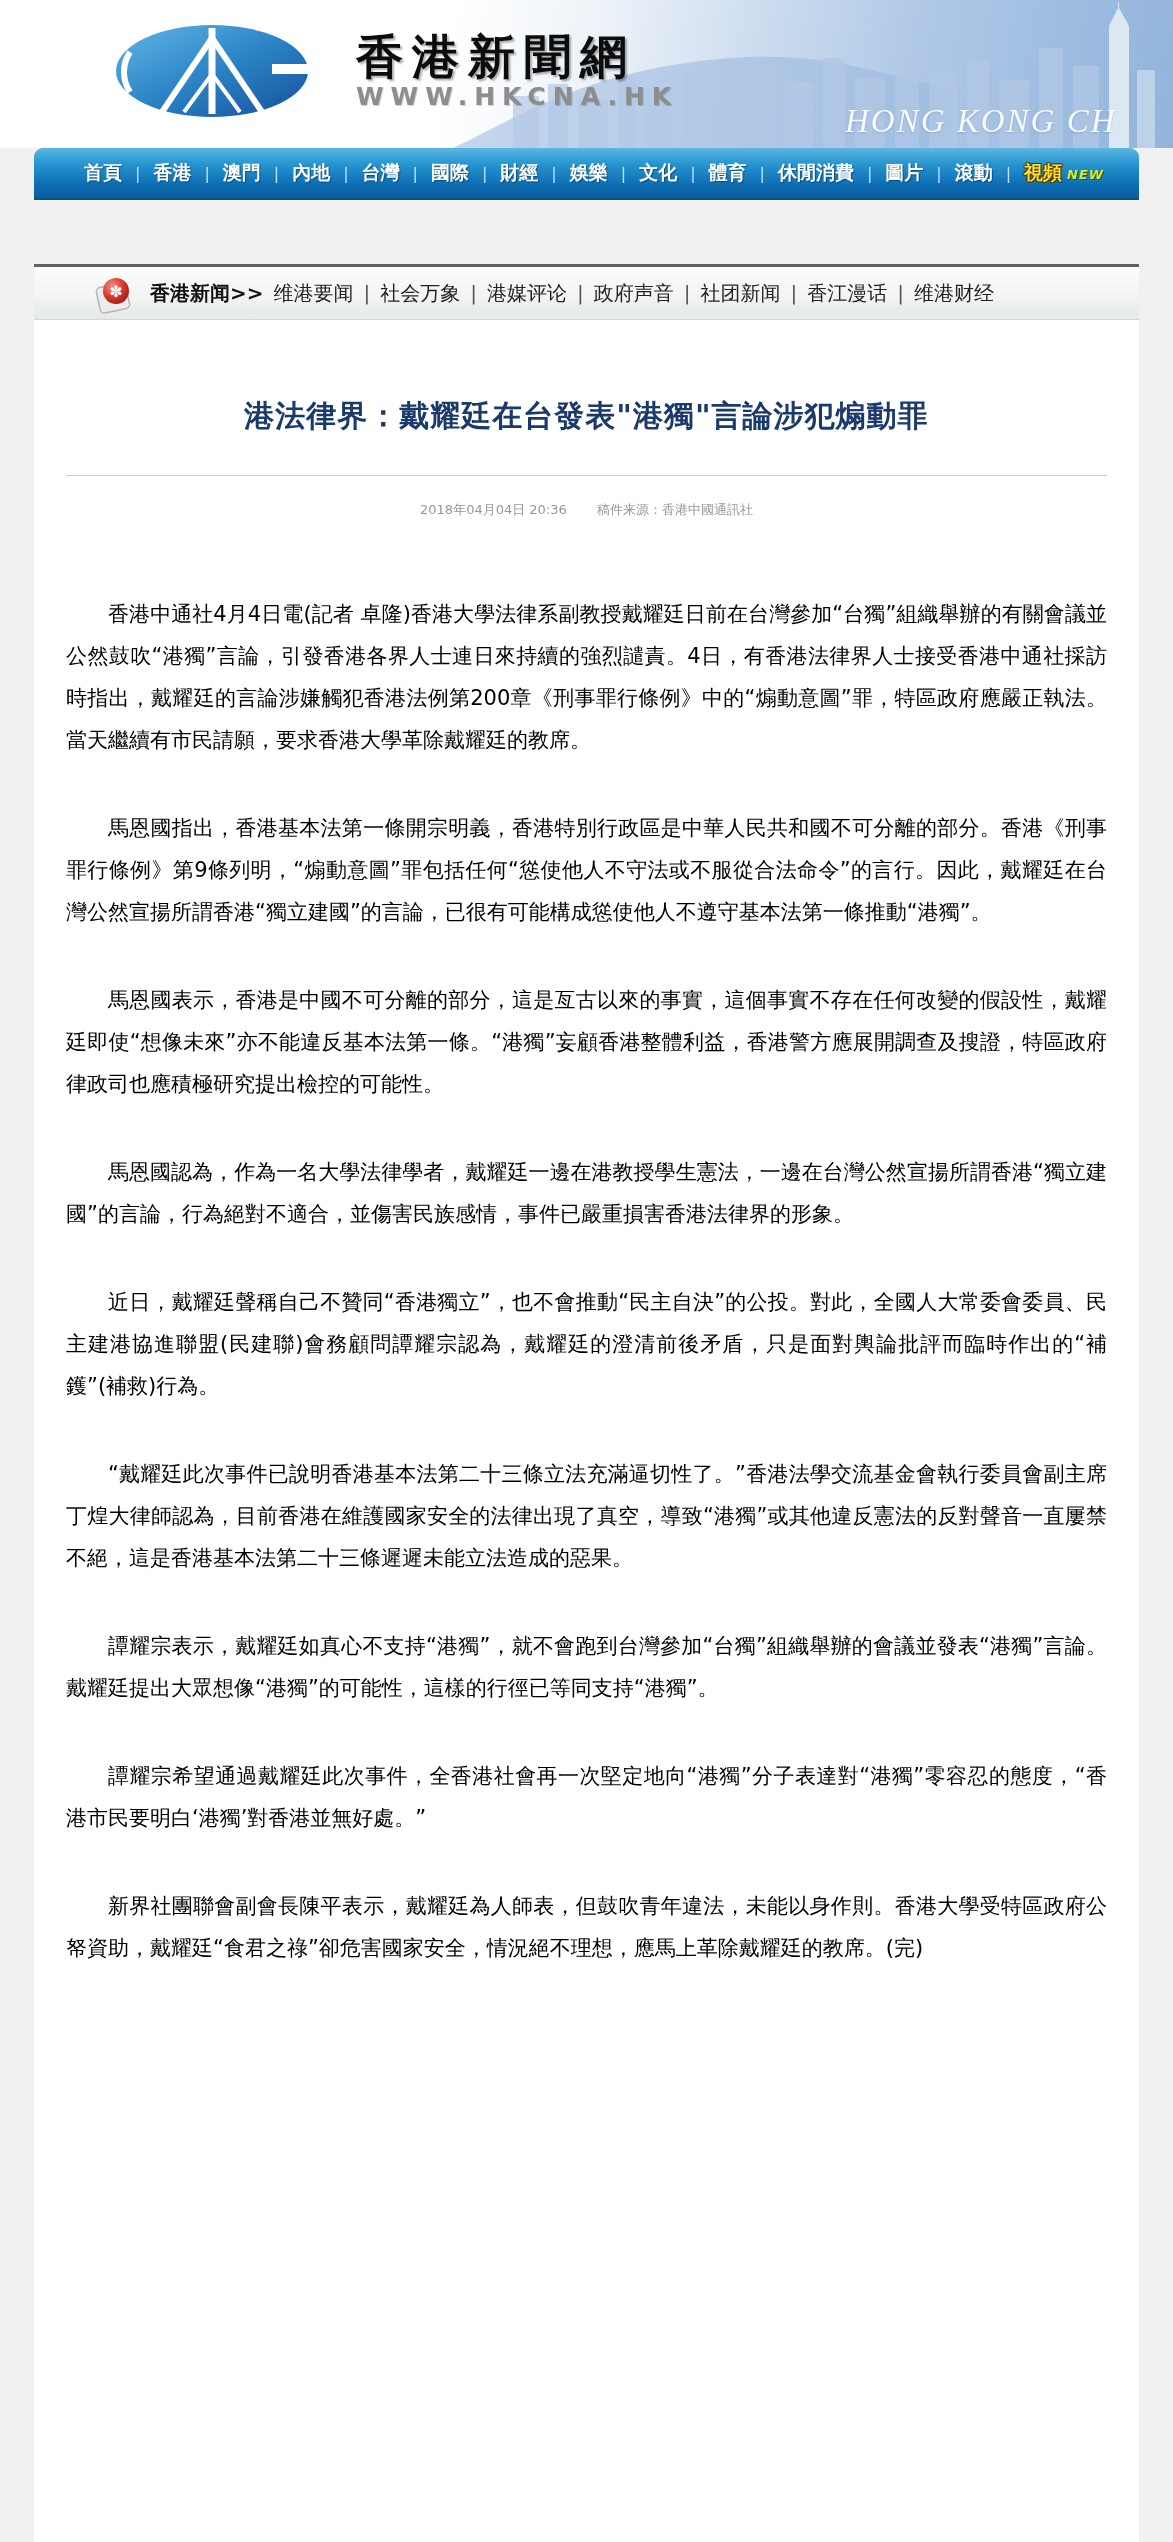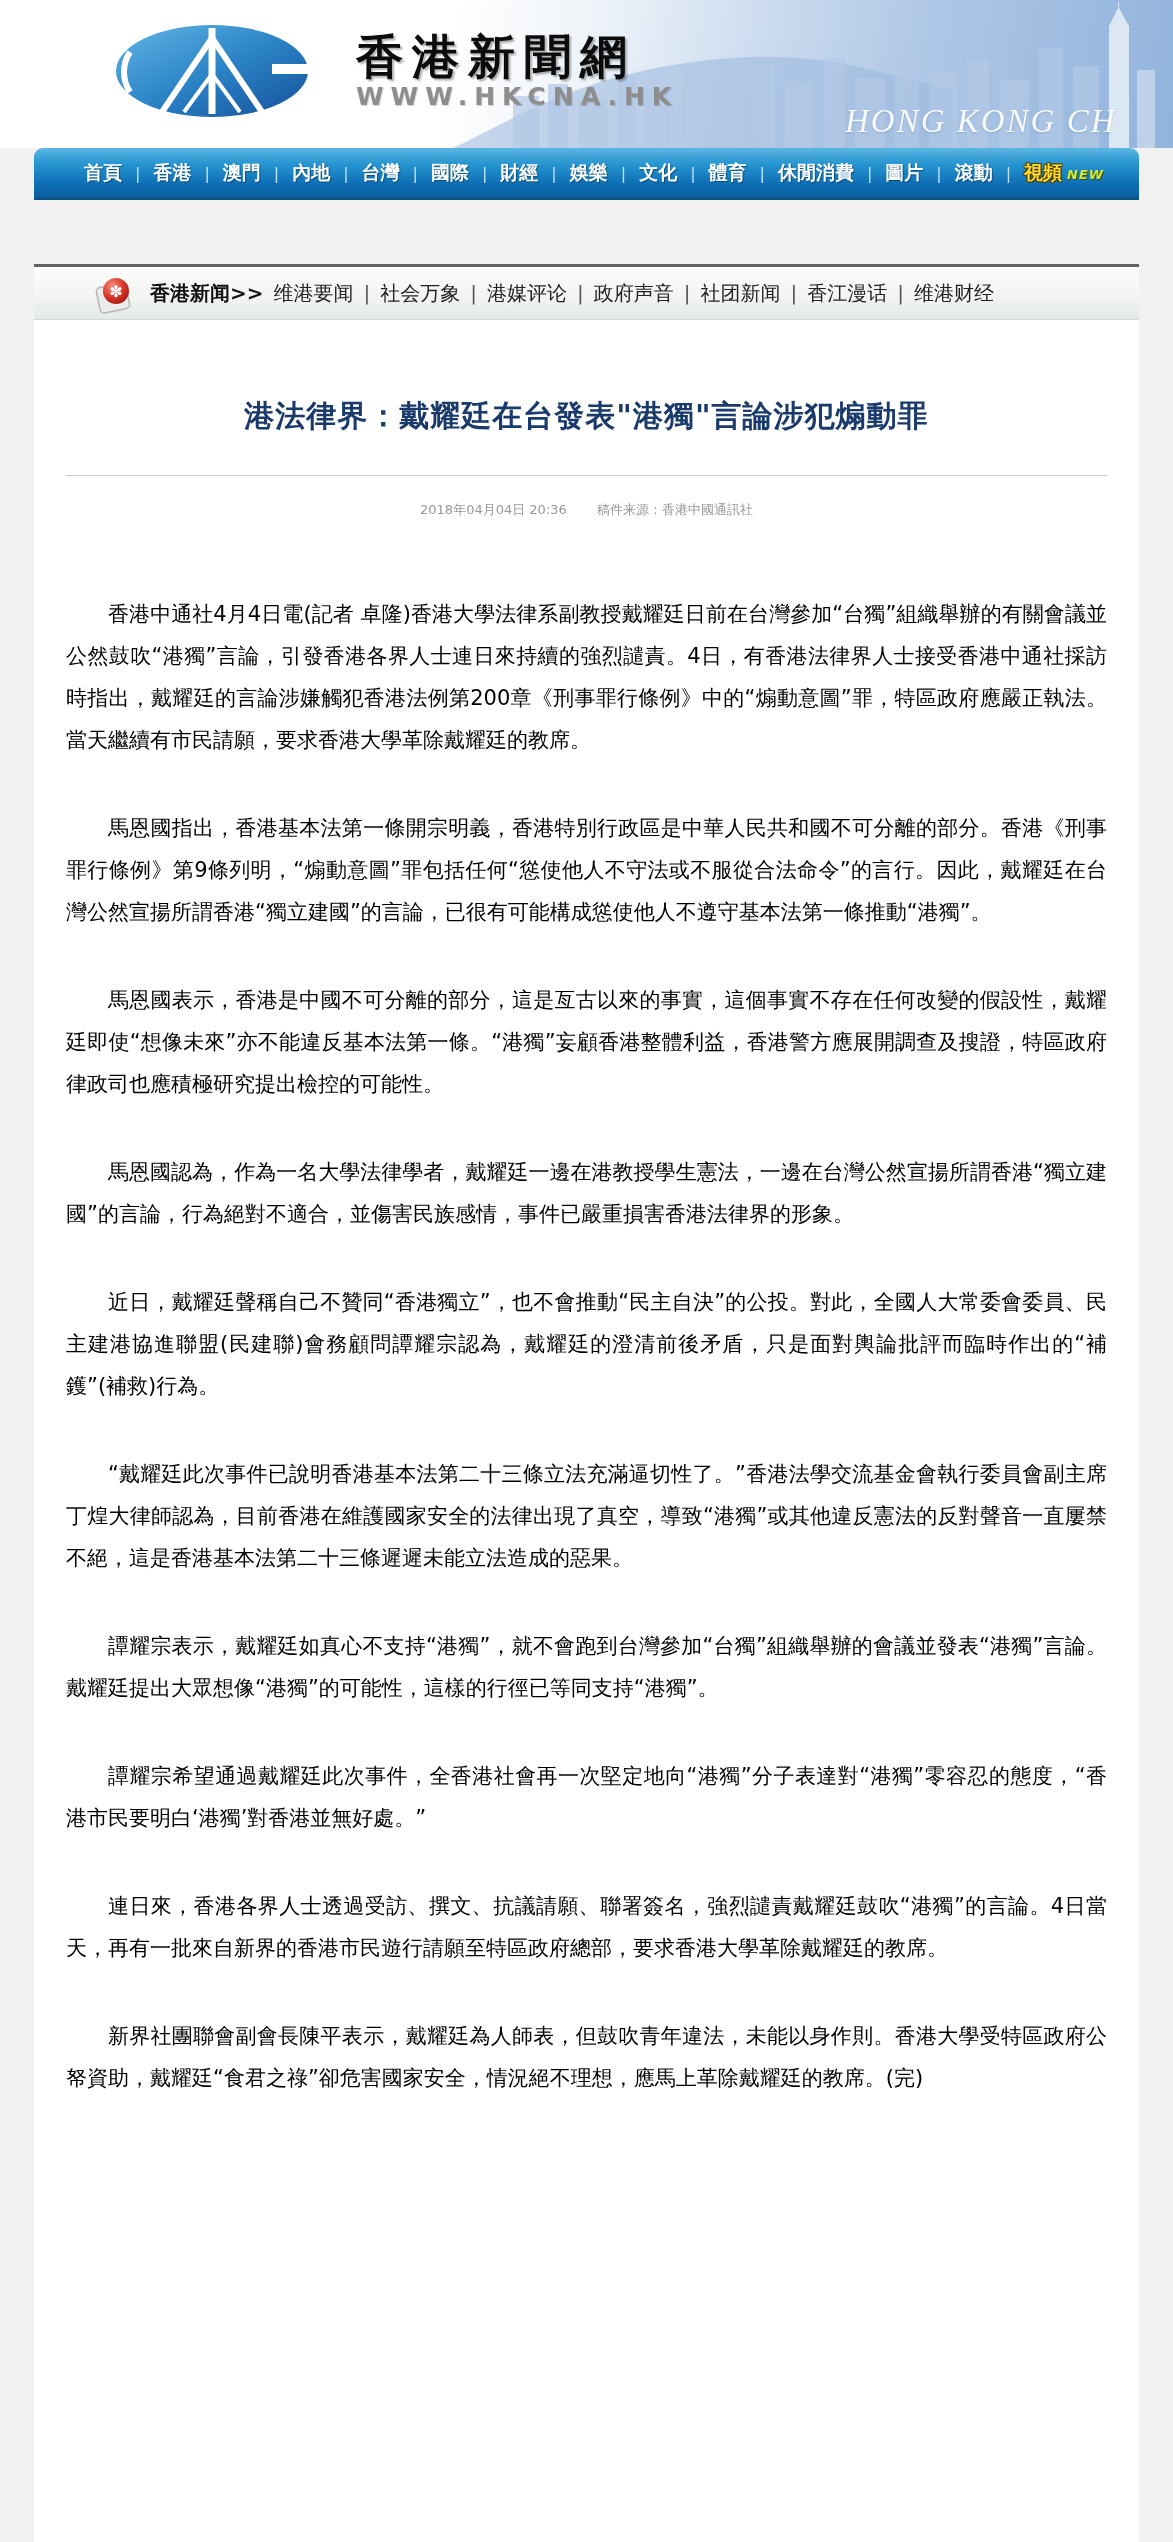--- a/index.html
+++ b/index.html
@@ -261,19 +261,18 @@
       </div>
       <div class="article-body">
           <p>香港中通社4月4日電(記者 卓隆)香港大學法律系副教授戴耀廷日前在台灣參加“台獨”組織舉辦的有關會議並公然鼓吹“港獨”言論，引發香港各界人士連日來持續的強烈譴責。4日，有香港法律界人士接受香港中通社採訪時指出，戴耀廷的言論涉嫌觸犯香港法例第200章《刑事罪行條例》中的“煽動意圖”罪，特區政府應嚴正執法。當天繼續有市民請願，要求香港大學革除戴耀廷的教席。</p>
           <p>馬恩國指出，香港基本法第一條開宗明義，香港特別行政區是中華人民共和國不可分離的部分。香港《刑事罪行條例》第9條列明，“煽動意圖”罪包括任何“慫使他人不守法或不服從合法命令”的言行。因此，戴耀廷在台灣公然宣揚所謂香港“獨立建國”的言論，已很有可能構成慫使他人不遵守基本法第一條推動“港獨”。</p>
           <p>馬恩國表示，香港是中國不可分離的部分，這是亙古以來的事實，這個事實不存在任何改變的假設性，戴耀廷即使“想像未來”亦不能違反基本法第一條。“港獨”妄顧香港整體利益，香港警方應展開調查及搜證，特區政府律政司也應積極研究提出檢控的可能性。</p>
           <p>馬恩國認為，作為一名大學法律學者，戴耀廷一邊在港教授學生憲法，一邊在台灣公然宣揚所謂香港“獨立建國”的言論，行為絕對不適合，並傷害民族感情，事件已嚴重損害香港法律界的形象。</p>
           <p>近日，戴耀廷聲稱自己不贊同“香港獨立”，也不會推動“民主自決”的公投。對此，全國人大常委會委員、民主建港協進聯盟(民建聯)會務顧問譚耀宗認為，戴耀廷的澄清前後矛盾，只是面對輿論批評而臨時作出的“補鑊”(補救)行為。</p>
           <p>“戴耀廷此次事件已說明香港基本法第二十三條立法充滿逼切性了。”香港法學交流基金會執行委員會副主席丁煌大律師認為，目前香港在維護國家安全的法律出現了真空，導致“港獨”或其他違反憲法的反對聲音一直屢禁不絕，這是香港基本法第二十三條遲遲未能立法造成的惡果。</p>
           <p>譚耀宗表示，戴耀廷如真心不支持“港獨”，就不會跑到台灣參加“台獨”組織舉辦的會議並發表“港獨”言論。戴耀廷提出大眾想像“港獨”的可能性，這樣的行徑已等同支持“港獨”。</p>
           <p>譚耀宗希望通過戴耀廷此次事件，全香港社會再一次堅定地向“港獨”分子表達對“港獨”零容忍的態度，“香港市民要明白‘港獨’對香港並無好處。”</p>
-          <p>連日來，香港各界人士透過受訪、撰文、抗議請願、聯署簽名，強烈譴責戴耀廷鼓吹“港獨”的言論。4日當天，再有一批來自新界的香港市民遊行請願至特區政府總部，要求香港大學革除戴耀廷的教席。</p>
           <p>新界社團聯會副會長陳平表示，戴耀廷為人師表，但鼓吹青年違法，未能以身作則。香港大學受特區政府公帑資助，戴耀廷“食君之祿”卻危害國家安全，情況絕不理想，應馬上革除戴耀廷的教席。(完)</p>
         </div>
     </article>
 
   </main>
 </div>
 
 </body></html>

